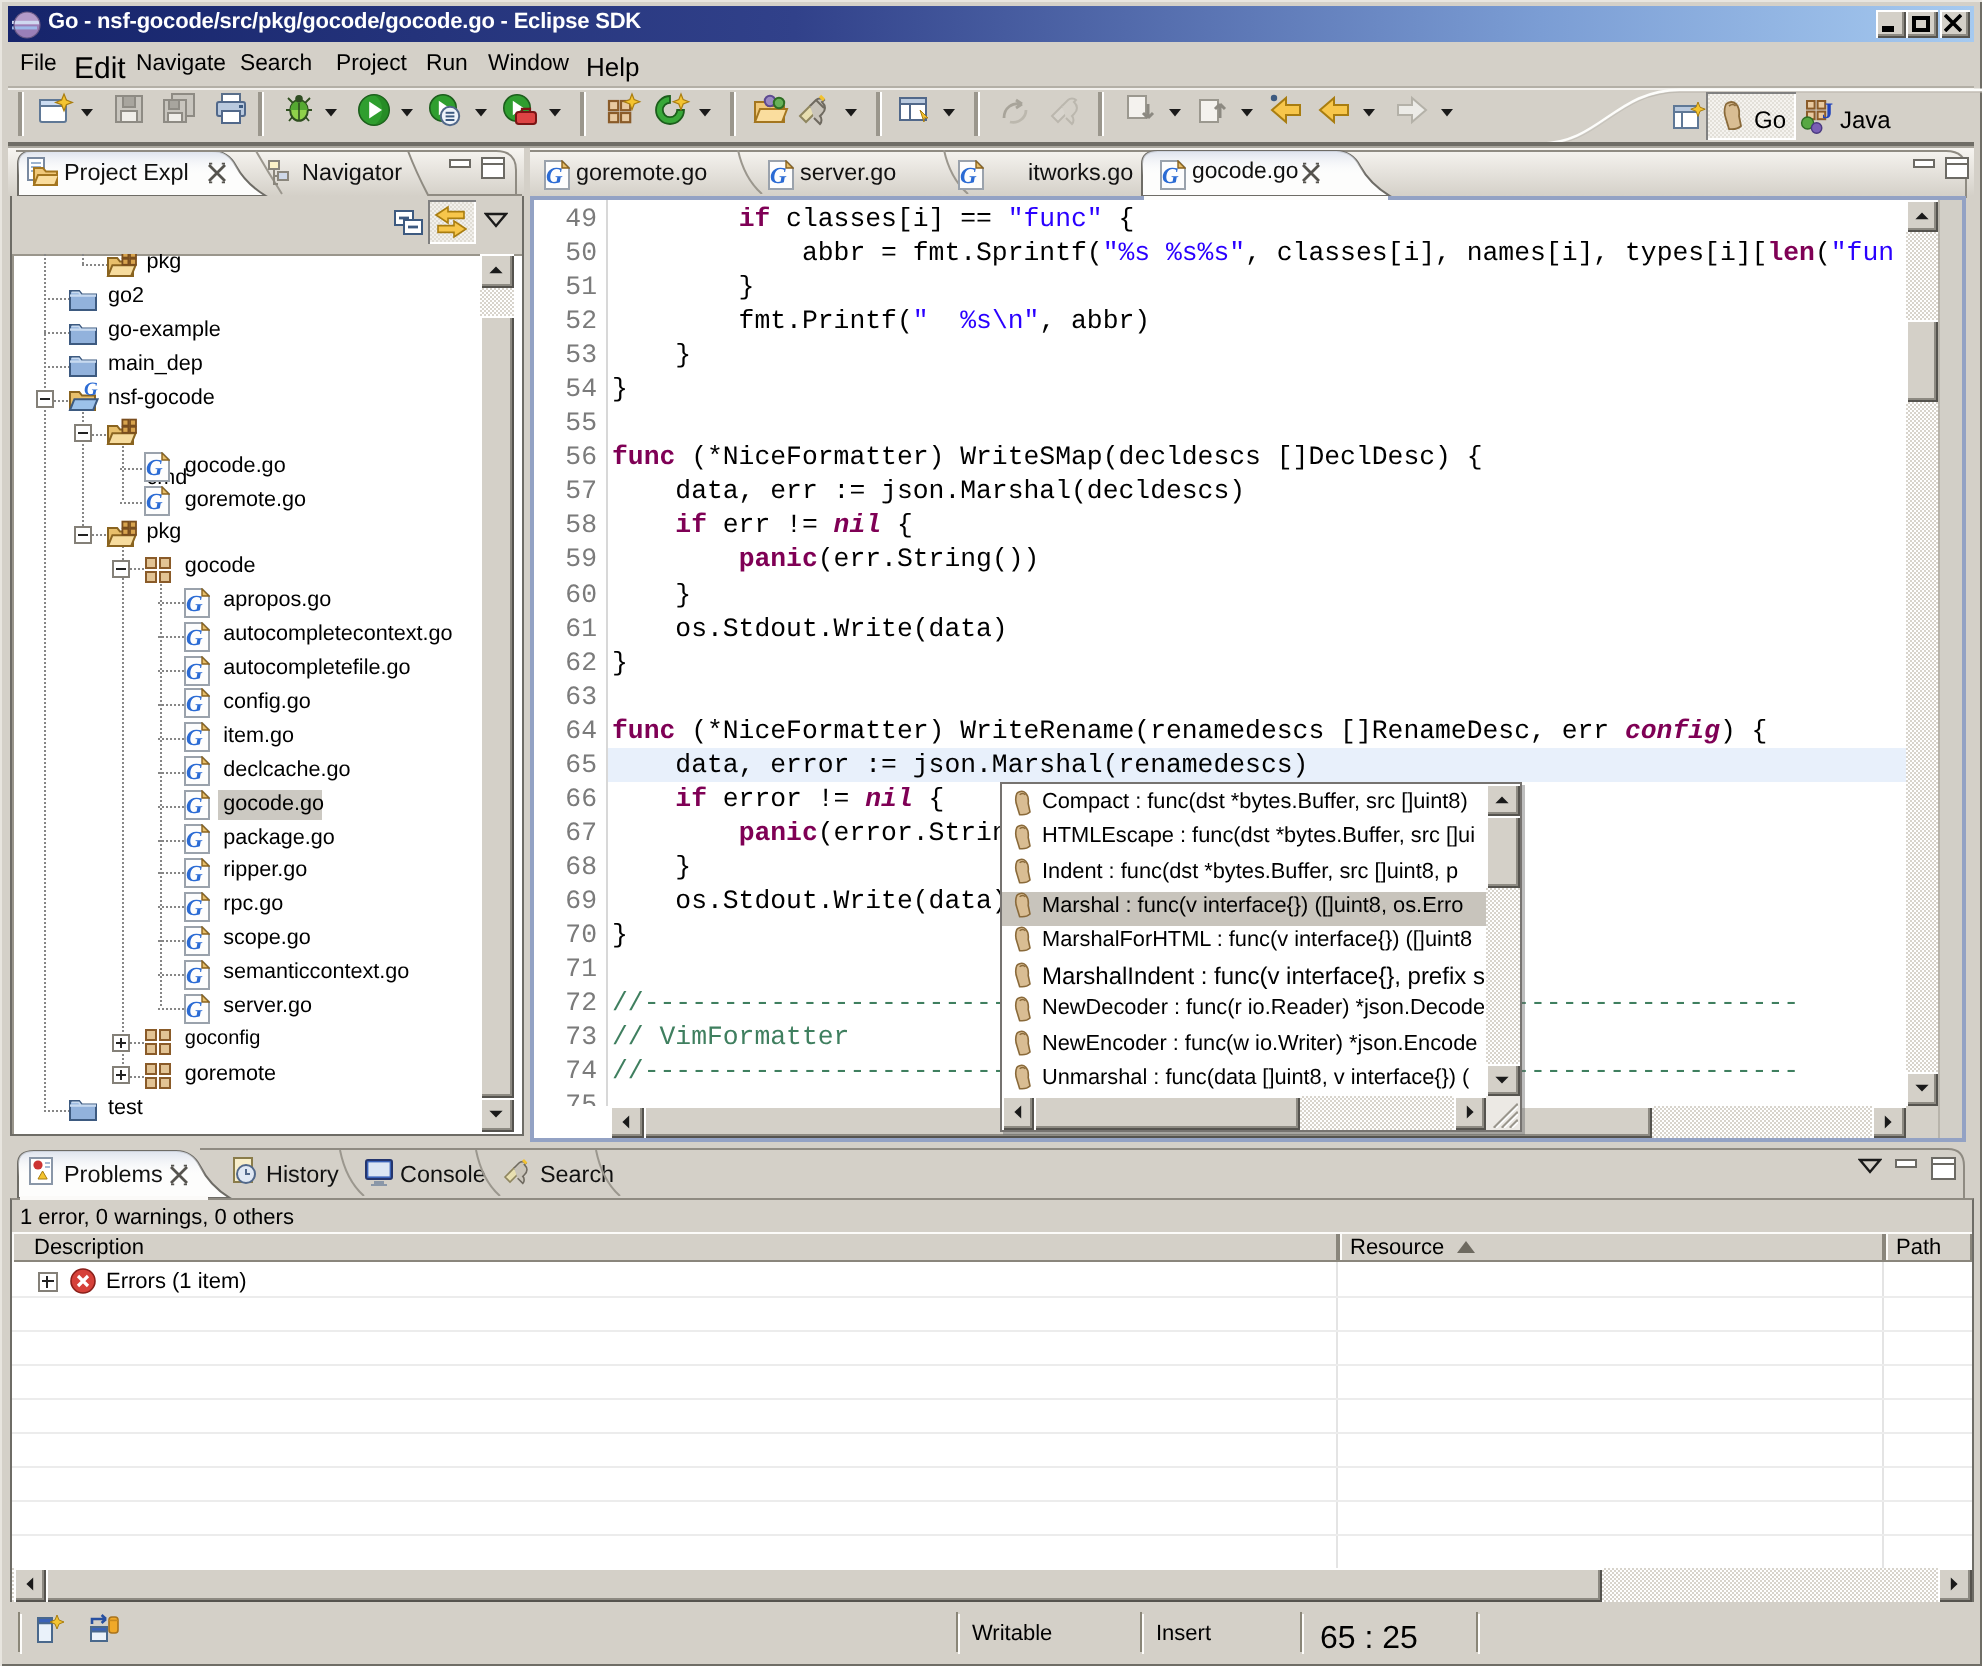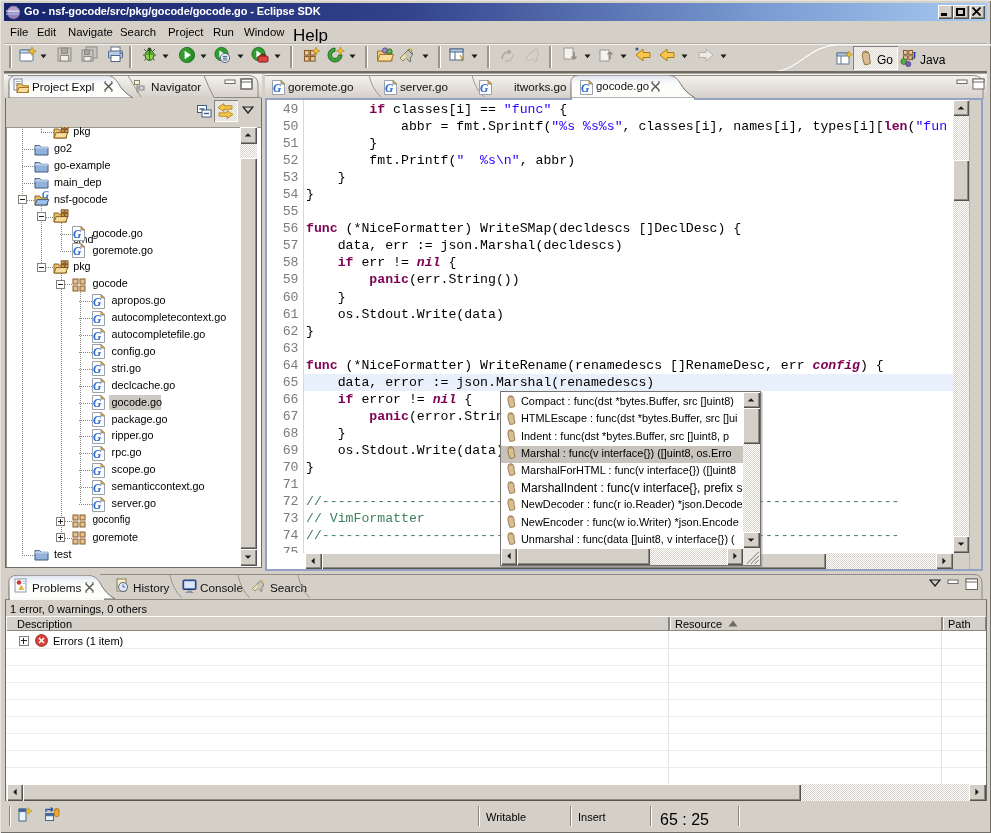--- a/index.html
+++ b/index.html
@@ -36,27 +36,27 @@
   </div>
 <div class="abs r3" style="left:953px;top:5px;width:15.5px;height:13.5px;">
     <div class="abs" style="left:3px;top:2.5px;width:8.5px;height:8px;border:2px solid #000;border-top-width:2.5px;"></div>
   </div>
 <div class="abs r3" style="left:969.5px;top:5px;width:15.5px;height:13.5px;">
     <svg class="abs" style="left:2.5px;top:2px" width="9" height="9" viewBox="0 0 9 9">
       <path d="M0.5 0.5 L8.5 8.5 M8.5 0.5 L0.5 8.5" stroke="#000" stroke-width="1.8"></path>
     </svg>
   </div>
 <div class="abs ui" style="left:10px;top:26px;font-size:11.4px;">File</div>
-<div class="abs ui" style="left:37px;top:26px;font-size:11px;">Edit</div>
+<div class="abs ui" style="left:37px;top:26px;font-size:15px;">Edit</div>
 <div class="abs ui" style="left:68px;top:26px;font-size:11.4px;">Navigate</div>
 <div class="abs ui" style="left:120px;top:26px;font-size:11.4px;">Search</div>
 <div class="abs ui" style="left:168px;top:26px;font-size:11.4px;">Project</div>
 <div class="abs ui" style="left:213px;top:26px;font-size:11.4px;">Run</div>
 <div class="abs ui" style="left:244px;top:26px;font-size:11.4px;">Window</div>
-<div class="abs ui" style="left:293px;top:26px;font-size:17px;">Help</div>
+<div class="abs ui" style="left:293px;top:26px;font-size:13px;">Help</div>
 <div class="abs" style="left:4px;top:42.5px;width:983px;height:1px;background:#b3afa6;"></div>
 <div class="abs" style="left:4px;top:43.5px;width:983px;height:1px;background:#f2f0ec;"></div>
 <div class="abs sep" style="left:9px;top:46px;height:22px;"></div>
 <svg class="abs" style="left:19px;top:46px" width="18" height="18" viewBox="0 0 18 18">
 <rect x="1" y="4" width="13" height="11" rx="1" fill="#fff" stroke="#5f7896"></rect>
 <path d="M1 4 h13 v3 h-13 z" fill="#cdddf2" stroke="#5f7896"></path>
 <path d="M13 1 l1.2 3 3 1.2 -3 1.2 -1.2 3 -1.2 -3 -3 -1.2 3 -1.2 z" fill="#f4c430" stroke="#a97d10" stroke-width="0.6"></path>
 </svg>
 <svg class="abs" style="left:40px;top:54px" width="7" height="5" viewBox="0 0 7 5">
     <path d="M0.5 0.5 L6.5 0.5 L3.5 4.2 Z" fill="#1a1a1a"></path>
@@ -425,21 +425,21 @@
 <path d="M9 0.5 l3.5 3.5 h-3.5 z" fill="#e8bf6b" stroke="#8a6420" stroke-width="0.7"></path>
 <text x="1" y="11.5" font-family="Liberation Serif,serif" font-style="italic" font-weight="bold" font-size="11.5" fill="#2b6bd4">G</text>
 </svg>
 <div class="abs ui" style="left:106.1px;top:217.9px;font-size:10.8px;white-space:nowrap;">config.go</div>
 <div class="abs doth" style="left:73.9px;top:241.8px;width:13.2px;"></div>
 <svg class="abs" style="left:86.10000000000001px;top:234.34999999999997px" width="13" height="15" viewBox="0 0 13 15">
 <path d="M0.5 0.5 h8.5 l3.5 3.5 v10.5 h-12 z" fill="#fdfdfd" stroke="#9aa2ac"></path>
 <path d="M9 0.5 l3.5 3.5 h-3.5 z" fill="#e8bf6b" stroke="#8a6420" stroke-width="0.7"></path>
 <text x="1" y="11.5" font-family="Liberation Serif,serif" font-style="italic" font-weight="bold" font-size="11.5" fill="#2b6bd4">G</text>
 </svg>
-<div class="abs ui" style="left:106.1px;top:234.8px;font-size:10.8px;white-space:nowrap;">stri.go</div>
+<div class="abs ui" style="left:106.1px;top:234.8px;font-size:10.8px;white-space:nowrap;">item.go</div>
 <div class="abs doth" style="left:73.9px;top:258.7px;width:13.2px;"></div>
 <svg class="abs" style="left:86.10000000000001px;top:251.24999999999994px" width="13" height="15" viewBox="0 0 13 15">
 <path d="M0.5 0.5 h8.5 l3.5 3.5 v10.5 h-12 z" fill="#fdfdfd" stroke="#9aa2ac"></path>
 <path d="M9 0.5 l3.5 3.5 h-3.5 z" fill="#e8bf6b" stroke="#8a6420" stroke-width="0.7"></path>
 <text x="1" y="11.5" font-family="Liberation Serif,serif" font-style="italic" font-weight="bold" font-size="11.5" fill="#2b6bd4">G</text>
 </svg>
 <div class="abs ui" style="left:106.1px;top:251.7px;font-size:10.8px;white-space:nowrap;">declcache.go</div>
 <div class="abs doth" style="left:73.9px;top:275.6px;width:13.2px;"></div>
 <svg class="abs" style="left:86.10000000000001px;top:268.15px" width="13" height="15" viewBox="0 0 13 15">
 <path d="M0.5 0.5 h8.5 l3.5 3.5 v10.5 h-12 z" fill="#fdfdfd" stroke="#9aa2ac"></path>

